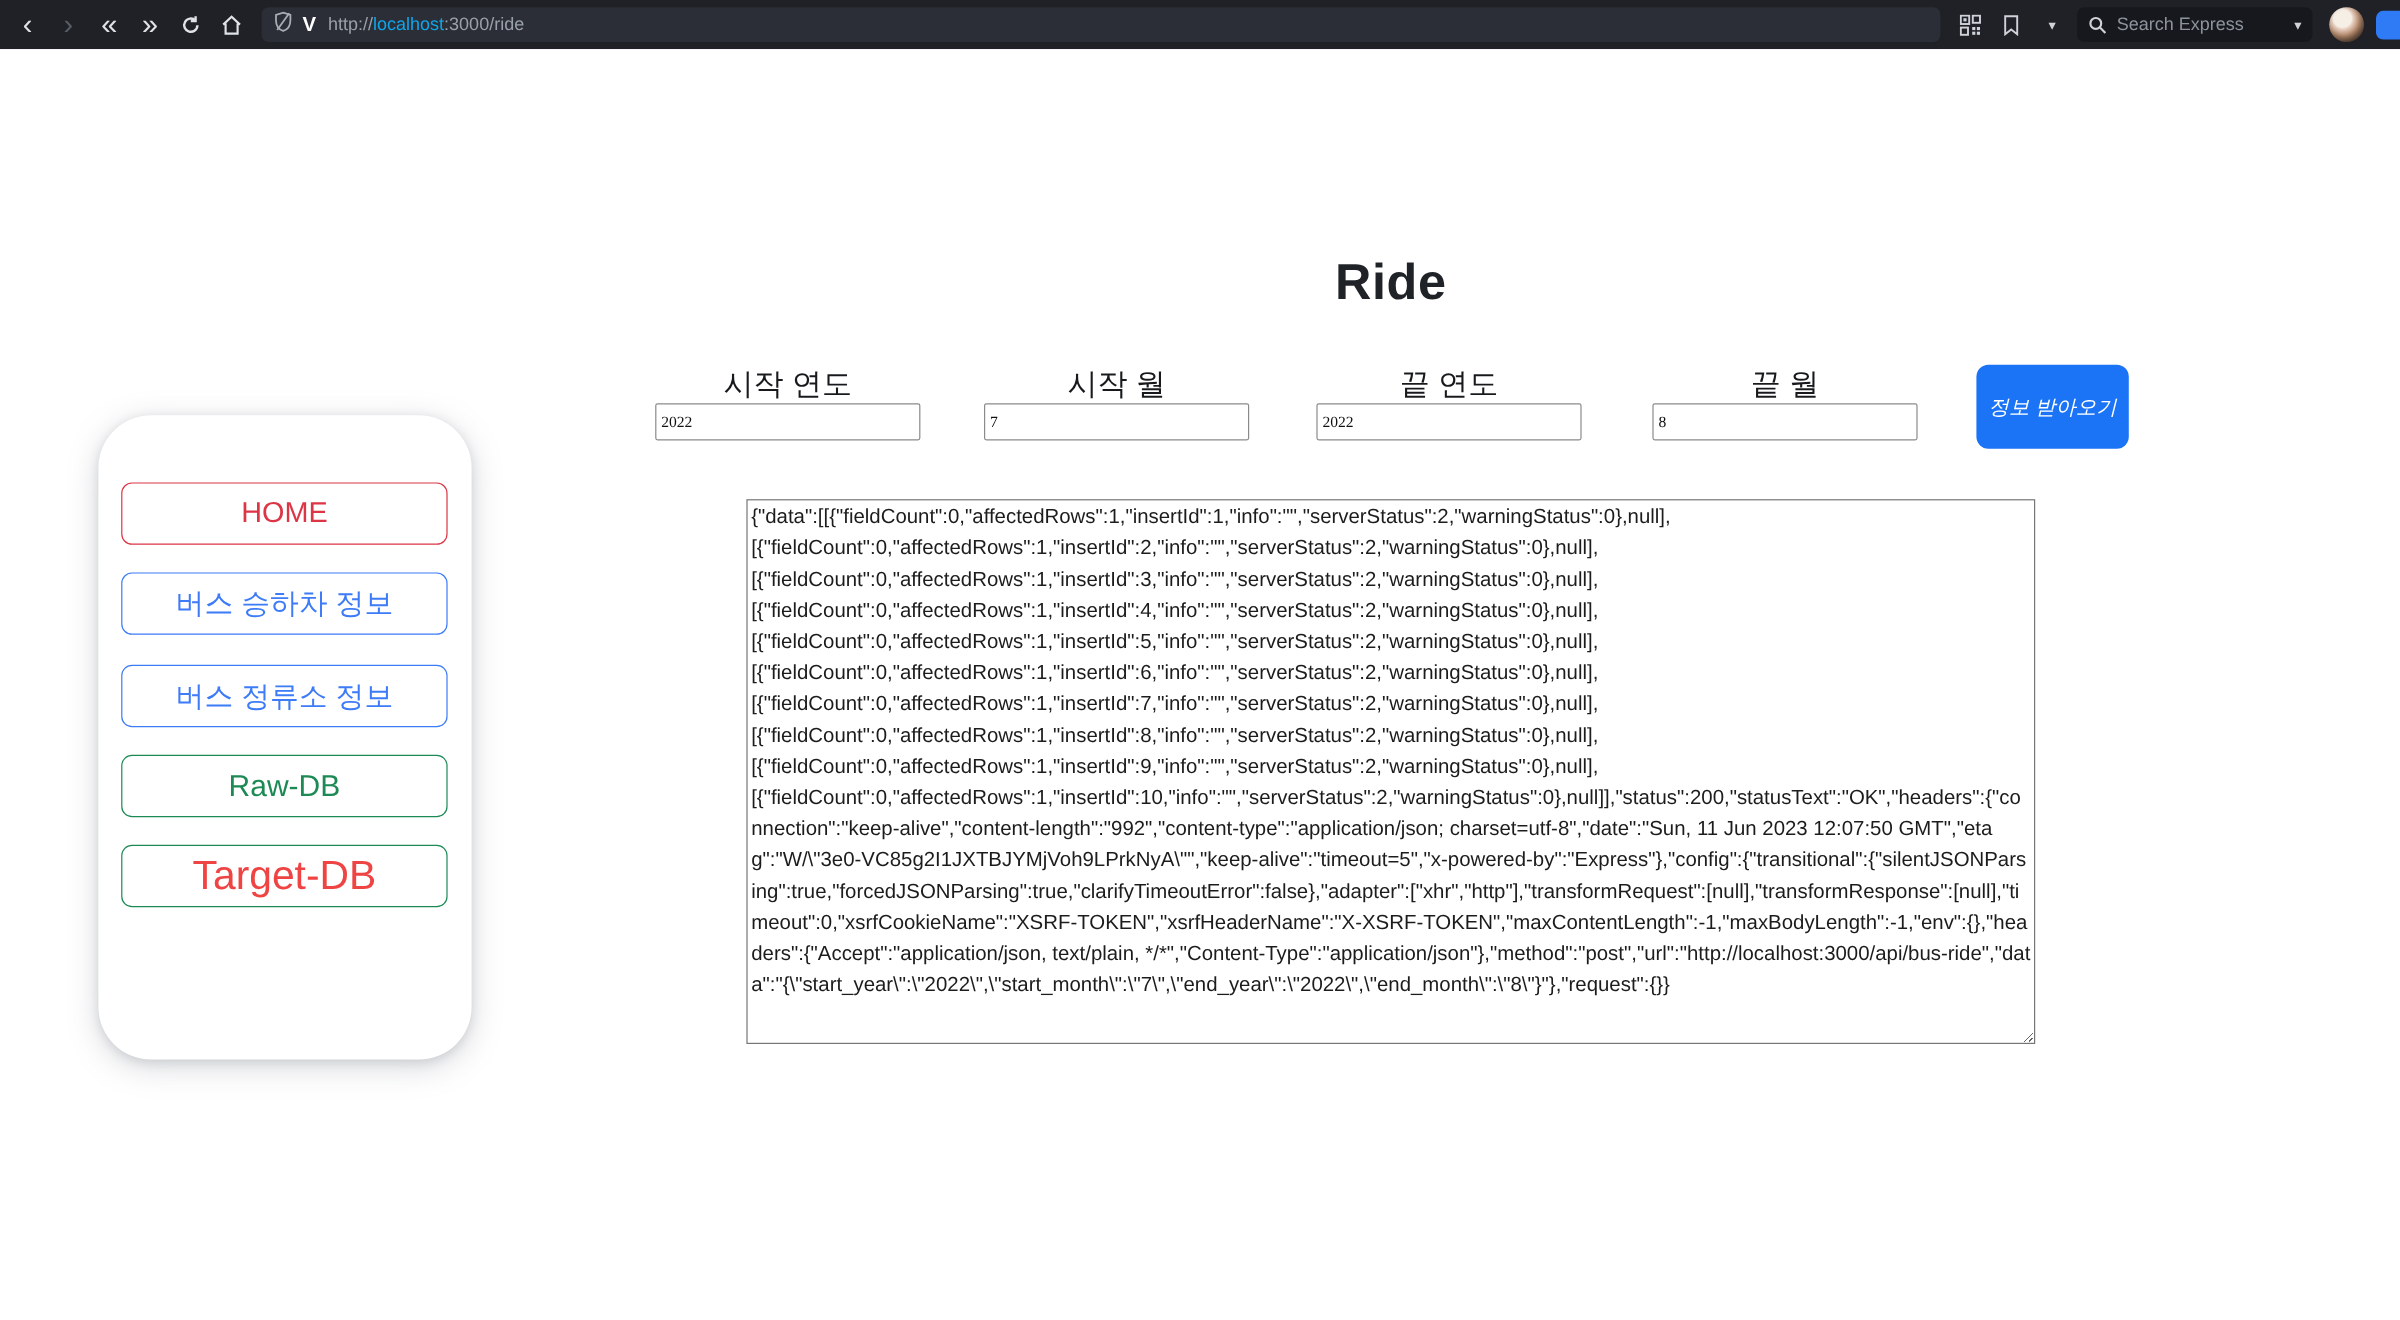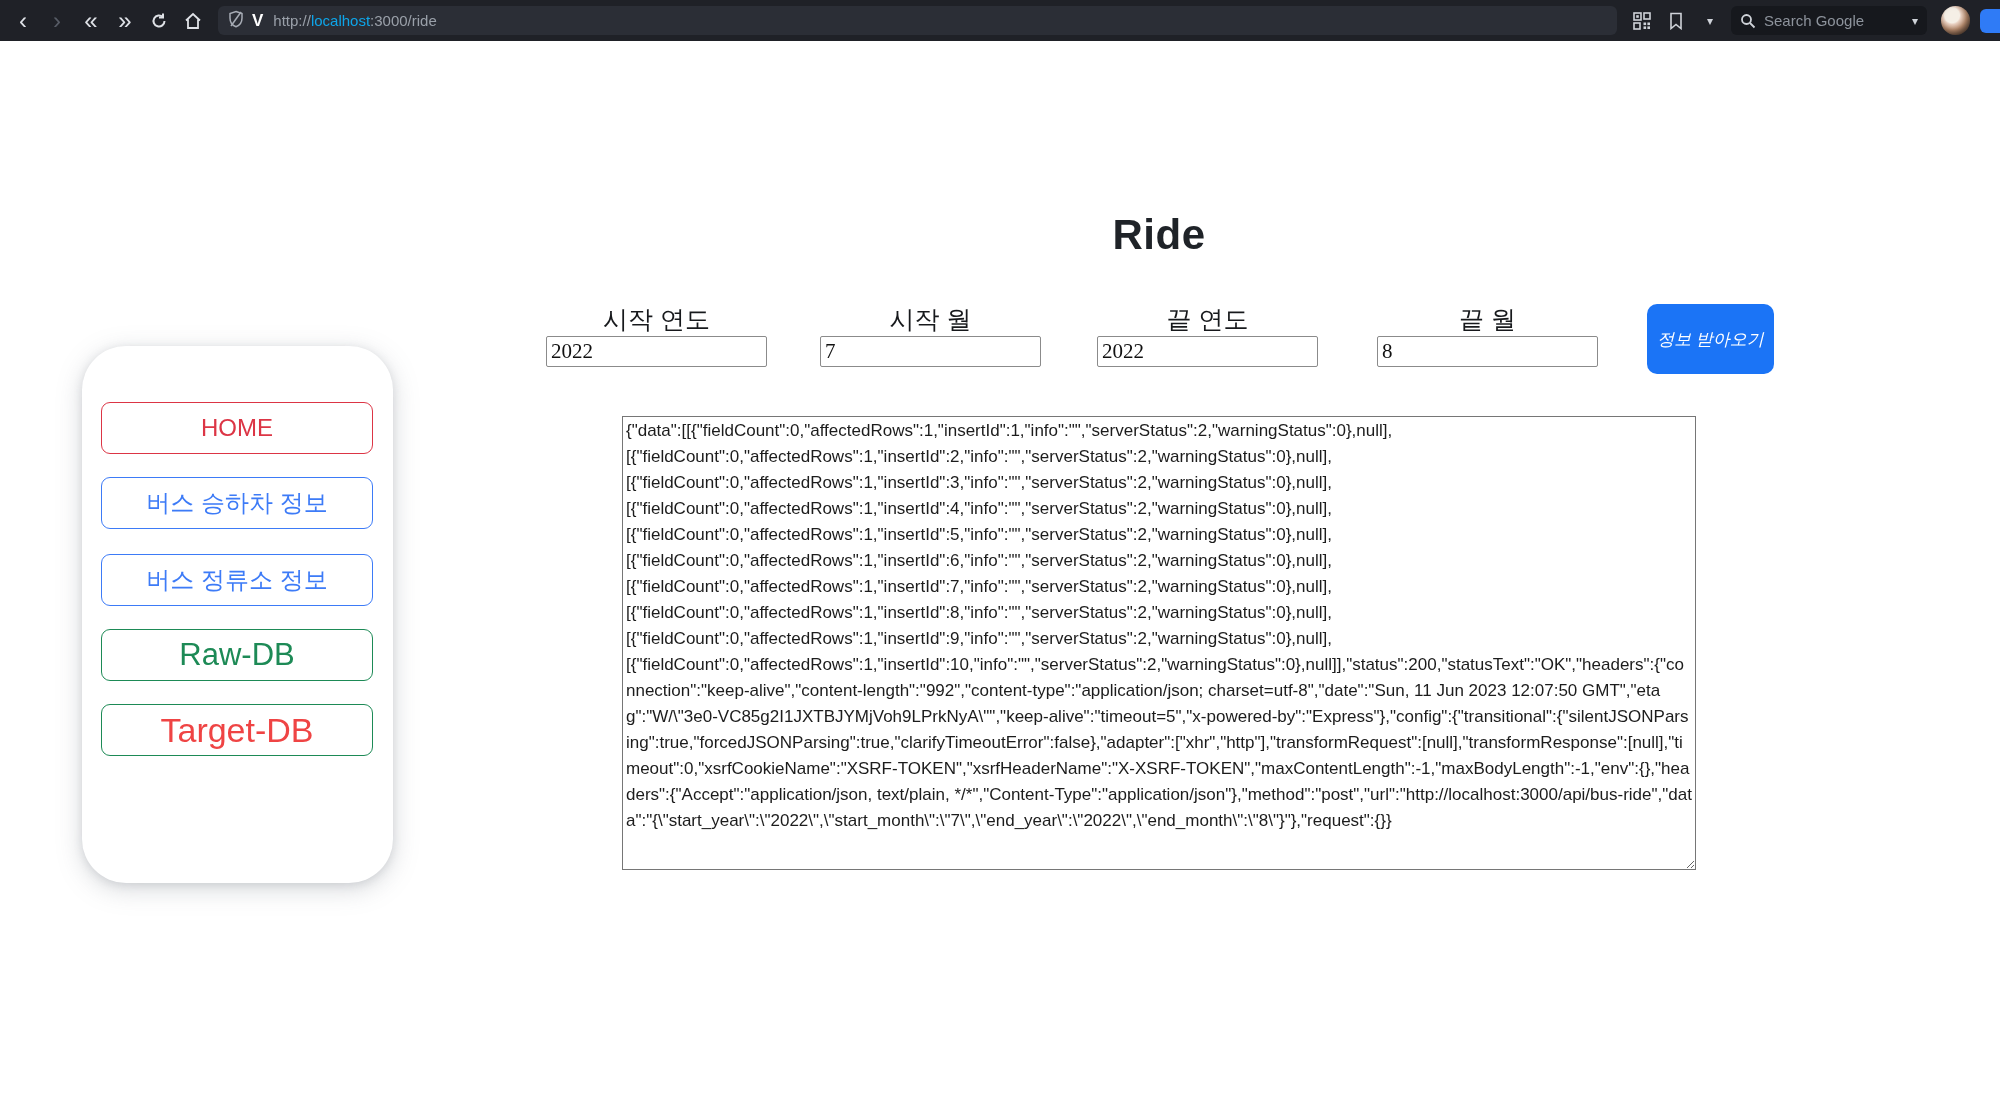--- a/index.html
+++ b/index.html
@@ -48,21 +48,21 @@
   .page-title {
     position:absolute; left:622px; top:170px; width:1074px;
     text-align:center; font-size:42px; font-weight:700; color:#1f2328; letter-spacing:.5px;
   }
 
   .field-group { position:absolute; top:262px; width:221px; }
   .fg-0 { left:546px; } .fg-1 { left:820px; } .fg-2 { left:1097px; } .fg-3 { left:1377px; }
   .field-label { font-size:25px; font-weight:400; color:#17191c; margin-bottom:0; white-space:nowrap;text-align:center; }
   .field-input {
     width:221px; height:31px; border:1px solid #8b8b8b; border-radius:2px; background:#fff;
-    font-family:"Liberation Serif", serif; font-size:21px; color:#111; padding:0 4px;
+    font-family:"Liberation Serif", serif; font-size:13px; color:#111; padding:0 4px;
   }
 
   .submit-btn {
     position:absolute; left:1647px; top:263px; width:127px; height:70px;
     background:#1b74f6; color:#ffffff; border:none; border-radius:10px;
     font-size:17px; font-family:"Liberation Sans", sans-serif; cursor:pointer; white-space:nowrap;font-style:italic;
   }
 
   .sidebar-card {
     position:absolute; left:82px; top:305px; width:311px; height:537px;
@@ -71,21 +71,21 @@
   }
   .side-btn {
     position:absolute; left:19px; width:272px; height:52px;
     background:#ffffff; border-radius:9px; border:1px solid; cursor:pointer;
     display:flex; align-items:center; justify-content:center;
     font-size:24px; font-family:"Liberation Sans", sans-serif; white-space:nowrap;
   }
   .sb-0 { top:56px;  color:#dc3545; border-color:#dc3545; }
   .sb-1 { top:131px; color:#3d7bf7; border-color:#3d7bf7; }
   .sb-2 { top:208px; color:#3d7bf7; border-color:#3d7bf7; }
-  .sb-3 { top:283px; color:#1d8a56; border-color:#1d8a56; font-size:31px; }
+  .sb-3 { top:283px; color:#1d8a56; border-color:#1d8a56; font-size:25px; }
   .sb-4 { top:358px; color:#ef4444; border-color:#1d8a56; font-size:34px; }
 
   .response-area {
     position:absolute; left:622px; top:375px; width:1074px; height:454px;
     border:1px solid #767676; background:#fff; resize:both;
     font-family:"Liberation Sans", sans-serif; font-size:17px; line-height:26px; color:#1c1c1c;
     padding:1px 3px; overflow-wrap:break-word; word-break:break-all; overflow:auto;
   }
 </style>
 </head>
@@ -139,21 +139,21 @@
     </div>
     <div class="iconbtn caret">▾</div>
 
     <div class="searchbox">
       <span style="margin-right:8px; display:flex; align-items:center;">
         <svg width="16" height="16" viewBox="0 0 16 16" fill="none" stroke="#cfd3d9" stroke-width="1.8">
           <circle cx="6.5" cy="6.5" r="4.5"></circle>
           <line x1="10" y1="10" x2="14.5" y2="14.5"></line>
         </svg>
       </span>
-      <span class="ph">Search Google</span>
+      <span class="ph">Search Express</span>
       <span class="caret">▾</span>
     </div>
 
     <div class="avatar"></div>
     <div class="bluesliver"></div>
   </div>
 </div>
 
 <div class="content">
 

